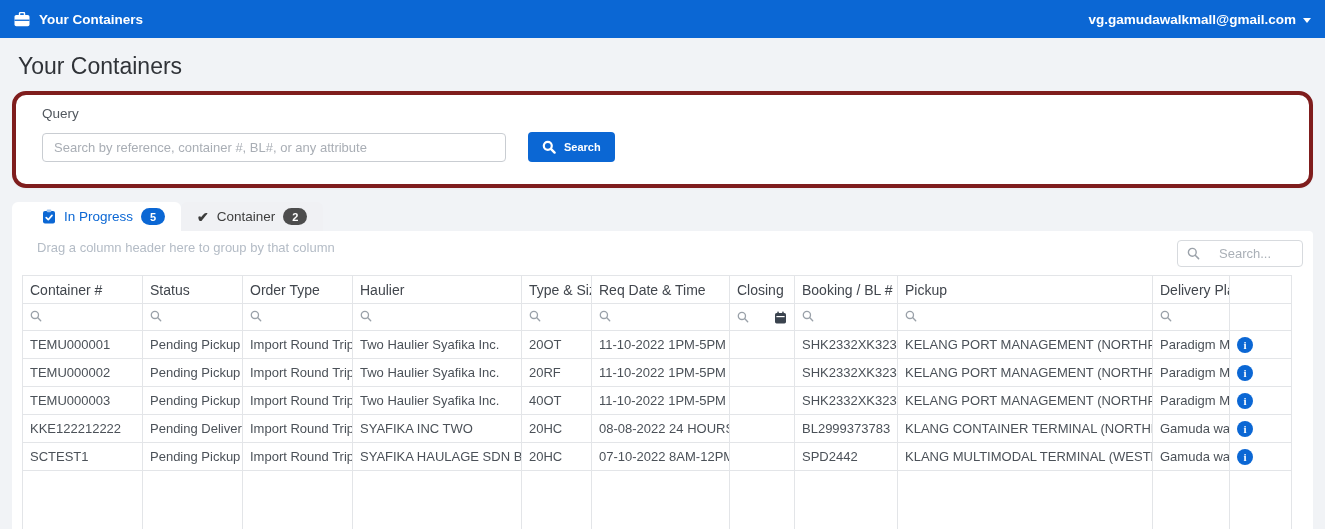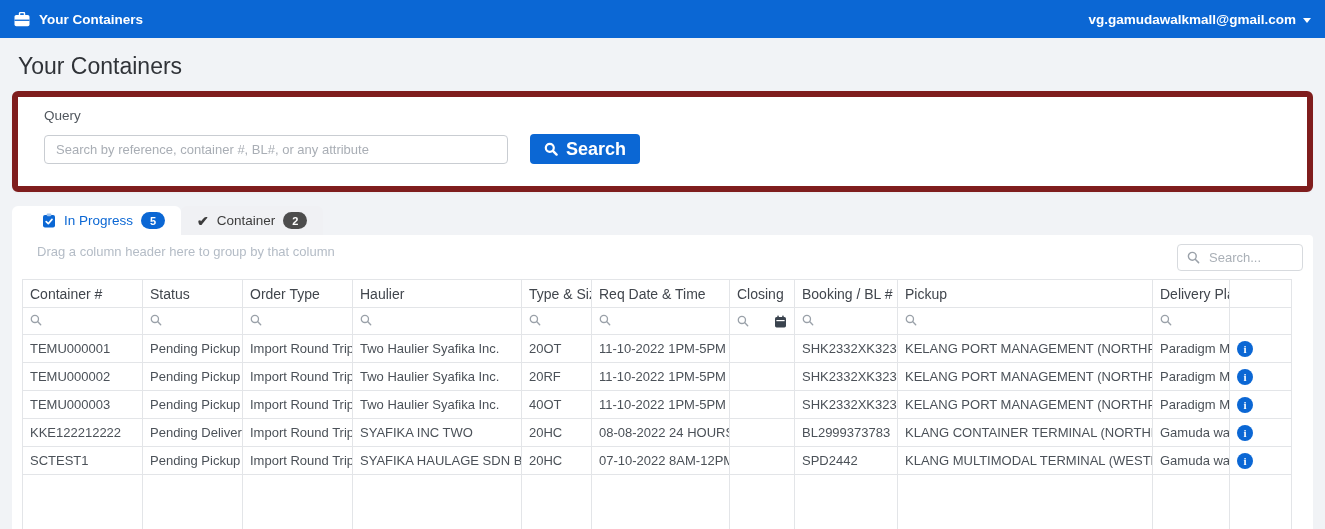--- a/index.html
+++ b/index.html
@@ -17,40 +17,40 @@
     font-family:"Liberation Sans",sans-serif;
   }
   
   .navbar{height:38px;background:var(--primary);display:flex;align-items:center;justify-content:space-between;padding:0 14px;}
   .brand{display:flex;align-items:center;gap:9px;color:#fff;font-size:13.5px;font-weight:700;cursor:pointer;}
   .user-menu{display:flex;align-items:center;gap:7px;color:#fff;font-size:13.5px;font-weight:600;cursor:pointer;}
   .caret-down{width:0;height:0;border-left:4px solid transparent;border-right:4px solid transparent;border-top:5px solid #fff;margin-top:2px;}
   
   .main{padding:0 12px;}
   .page-title{font-size:23px;font-weight:500;color:#303338;margin:15px 6px 11px;}
-  .query-card{background:#fff;border:6px solid #7f1d1d;border-radius:6px;padding:11px 26px 22px;box-shadow:0 1px 2px rgba(0,0,0,.03);}
+  .query-card{background:#fff;border:4px solid #7f1d1d;border-radius:14px;padding:11px 26px 22px;box-shadow:0 1px 2px rgba(0,0,0,.03);}
   .query-label{font-size:13.5px;color:#51575e;margin-bottom:11px;}
   .query-row{display:flex;align-items:center;gap:22px;}
   .query-input{width:464px;height:29px;border:1px solid #c9cdd2;border-radius:4px;padding:0 11px;font-size:13px;color:#444;font-family:"Liberation Sans",sans-serif;outline:none;}
   .query-input::placeholder{color:#a9aeb5;}
-  .btn-search{display:flex;align-items:center;gap:8px;height:30px;padding:0 14px;background:var(--primary);color:#fff;border:none;border-radius:4px;font-size:18px;font-weight:600;cursor:pointer;font-family:"Liberation Sans",sans-serif;}
+  .btn-search{display:flex;align-items:center;gap:8px;height:30px;padding:0 14px;background:var(--primary);color:#fff;border:none;border-radius:4px;font-size:11px;font-weight:600;cursor:pointer;font-family:"Liberation Sans",sans-serif;}
   
   .tabs{display:flex;margin-top:14px;align-items:flex-end;}
   .tab{display:flex;align-items:center;gap:8px;height:29px;padding:0 16px;font-size:13.5px;border-radius:6px 6px 0 0;cursor:pointer;}
   .tab.active{background:#fff;color:var(--primary);padding-left:30px;}
   .tab.inactive{background:#f0f1f4;color:#3d3d3d;}
   .badge{display:inline-flex;align-items:center;justify-content:center;min-width:24px;height:17px;padding:0 8px;border-radius:9px;font-size:11px;font-weight:700;color:#fff;}
   .badge.blue{background:var(--primary);}
   .badge.dark{background:#4d4d4d;}
   .check-glyph{color:#3c3c3c;font-size:14px;font-weight:700;line-height:1;}
   
   .pane{background:#fff;border-radius:0 4px 4px 4px;padding-bottom:60px;}
   .group-panel{display:flex;align-items:flex-start;justify-content:space-between;padding:9px 10px 8px 10px;}
   .group-hint{color:var(--muted);font-size:13px;padding-left:15px;cursor:default;}
-  .grid-search{display:flex;align-items:center;gap:7px;width:126px;height:27px;border:1px solid #d7dade;border-radius:4px;padding:0 9px;background:#fff;}
+  .grid-search{display:flex;align-items:center;gap:17px;width:126px;height:27px;border:1px solid #d7dade;border-radius:4px;padding:0 9px;background:#fff;}
   .grid-search input{border:none;outline:none;width:85px;font-size:13px;color:#555;font-family:"Liberation Sans",sans-serif;}
   .grid-search input::placeholder{color:#aab0b7;}
   .grid-wrap{margin:0 10px;}
   table.grid{border-collapse:collapse;table-layout:fixed;width:1269px;background:#fff;font-size:13px;}
   table.grid th,table.grid td{border:1px solid var(--grid-border);padding:0 7px;height:28px;text-align:left;white-space:nowrap;overflow:hidden;font-weight:400;}
   table.grid th{color:#41464d;font-size:14px;cursor:pointer;}
   table.grid td{color:var(--text-cell);}
   tr.filter-row td{height:27px;cursor:text;}
   tr.filler td{height:86px;border-bottom:none;}
   td.info-cell{text-align:center;}

